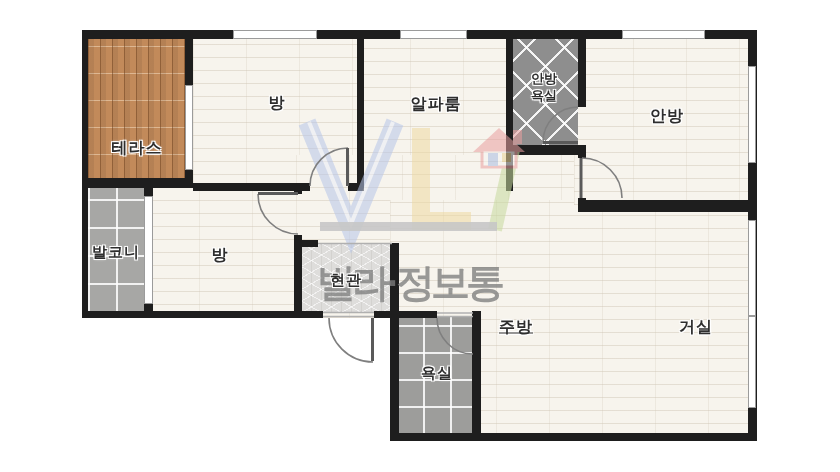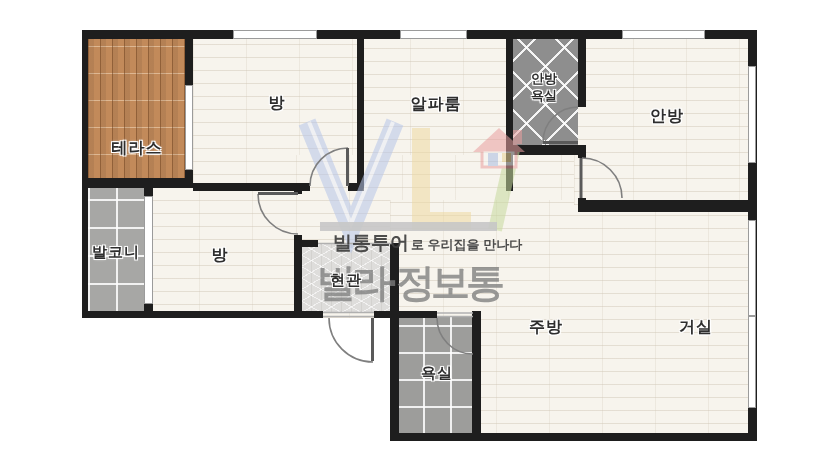--- a/index.html
+++ b/index.html
@@ -151,34 +151,30 @@
     </g>
     <g>
       <path class="doorarc" d="M329,318 A44,44 0 0 0 373,362"></path>
       <line class="leaf" x1="372.5" y1="318" x2="372.5" y2="361"></line>
       <line class="thresh" x1="323" y1="312.5" x2="374" y2="312.5"></line>
       <line class="thresh" x1="323" y1="316.5" x2="374" y2="316.5"></line>
     </g>
     <line class="thresh" x1="318" y1="243.5" x2="392" y2="243.5"></line>
   </svg>
 
-  <div class="wm-tag">
-    <span class="b">빌통투어</span>
-    <span class="r">로 우리집을 만나다</span>
-  </div>
   <div class="wm-brand">빌라·정보통</div>
 
   <div class="lbl" style="left:137px;top:108px;margin-top:40px;">테라스</div>
   <div class="lbl" style="left:277px;top:103px;">방</div>
   <div class="lbl" style="left:436px;top:104px;text-align:right;">알파룸</div>
   <div class="lbl small" style="left:544px;top:88px;">
     <div>안방</div>
     <div>욕실</div>
   </div>
   <div class="lbl" style="left:667px;top:116px;">안방</div>
   <div class="lbl" style="left:116px;top:252px;font-size:15px;">발코니</div>
   <div class="lbl" style="left:220px;top:255px;">방</div>
   <div class="lbl" style="left:346px;top:280px;font-size:15px;z-index:55;">현관</div>
   <div class="lbl" style="left:437px;top:373px;font-size:15px;">욕실</div>
-  <div class="lbl" style="left:546px;top:327px;">주방</div>
+  <div class="lbl" style="left:516px;top:327px;text-decoration:underline;">주방</div>
   <div class="lbl" style="left:696px;top:327px;">거실</div>
 
 </div>
 
 </body></html>

